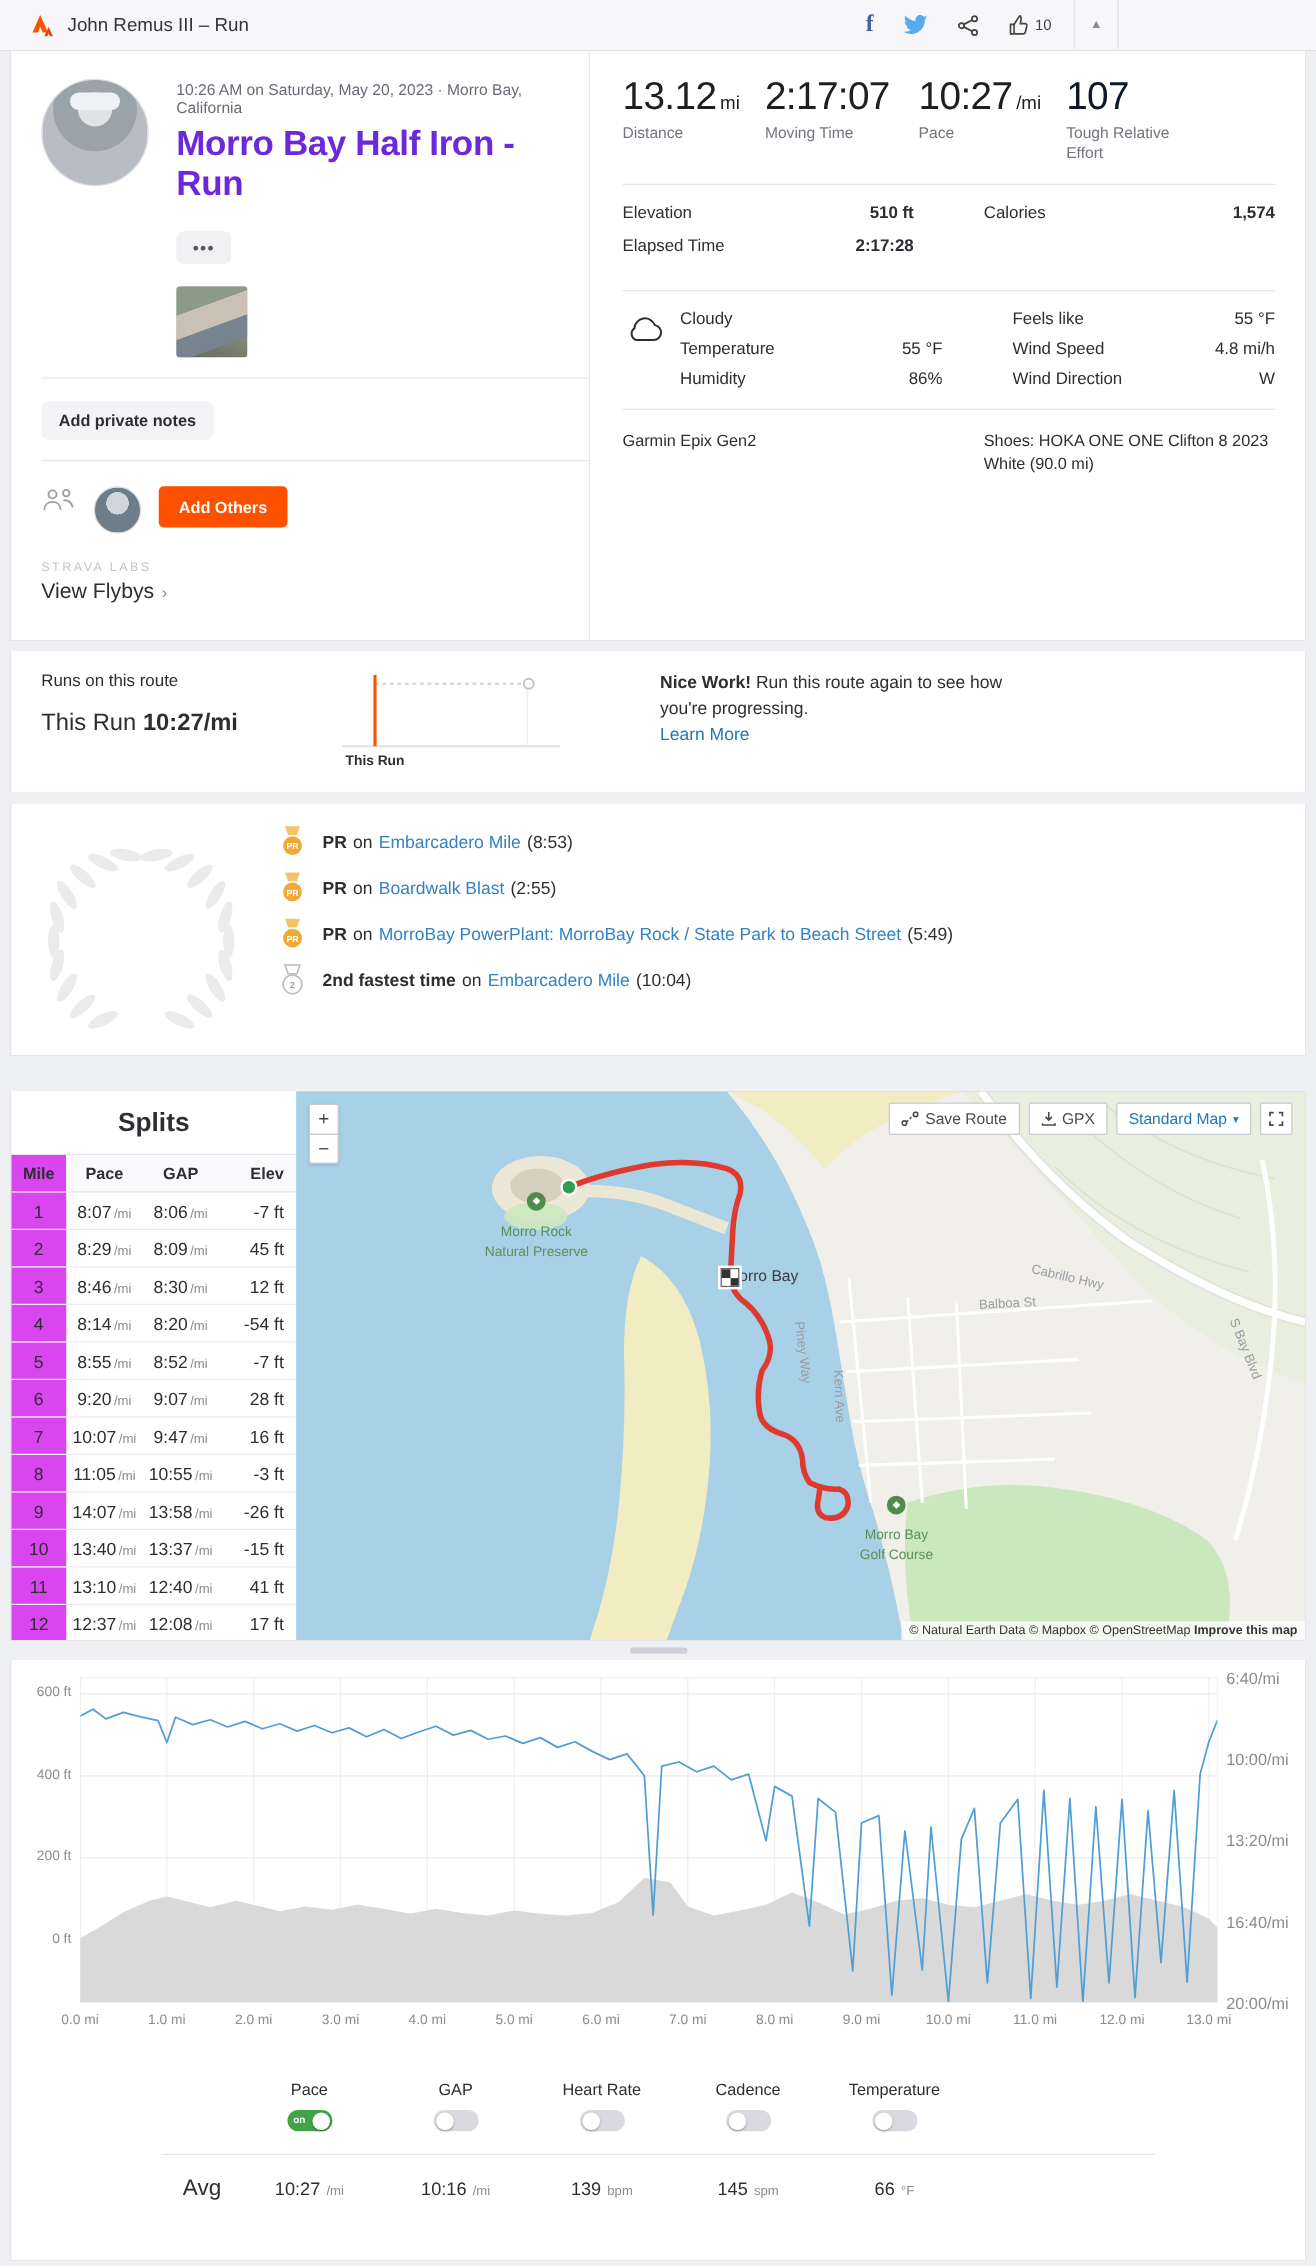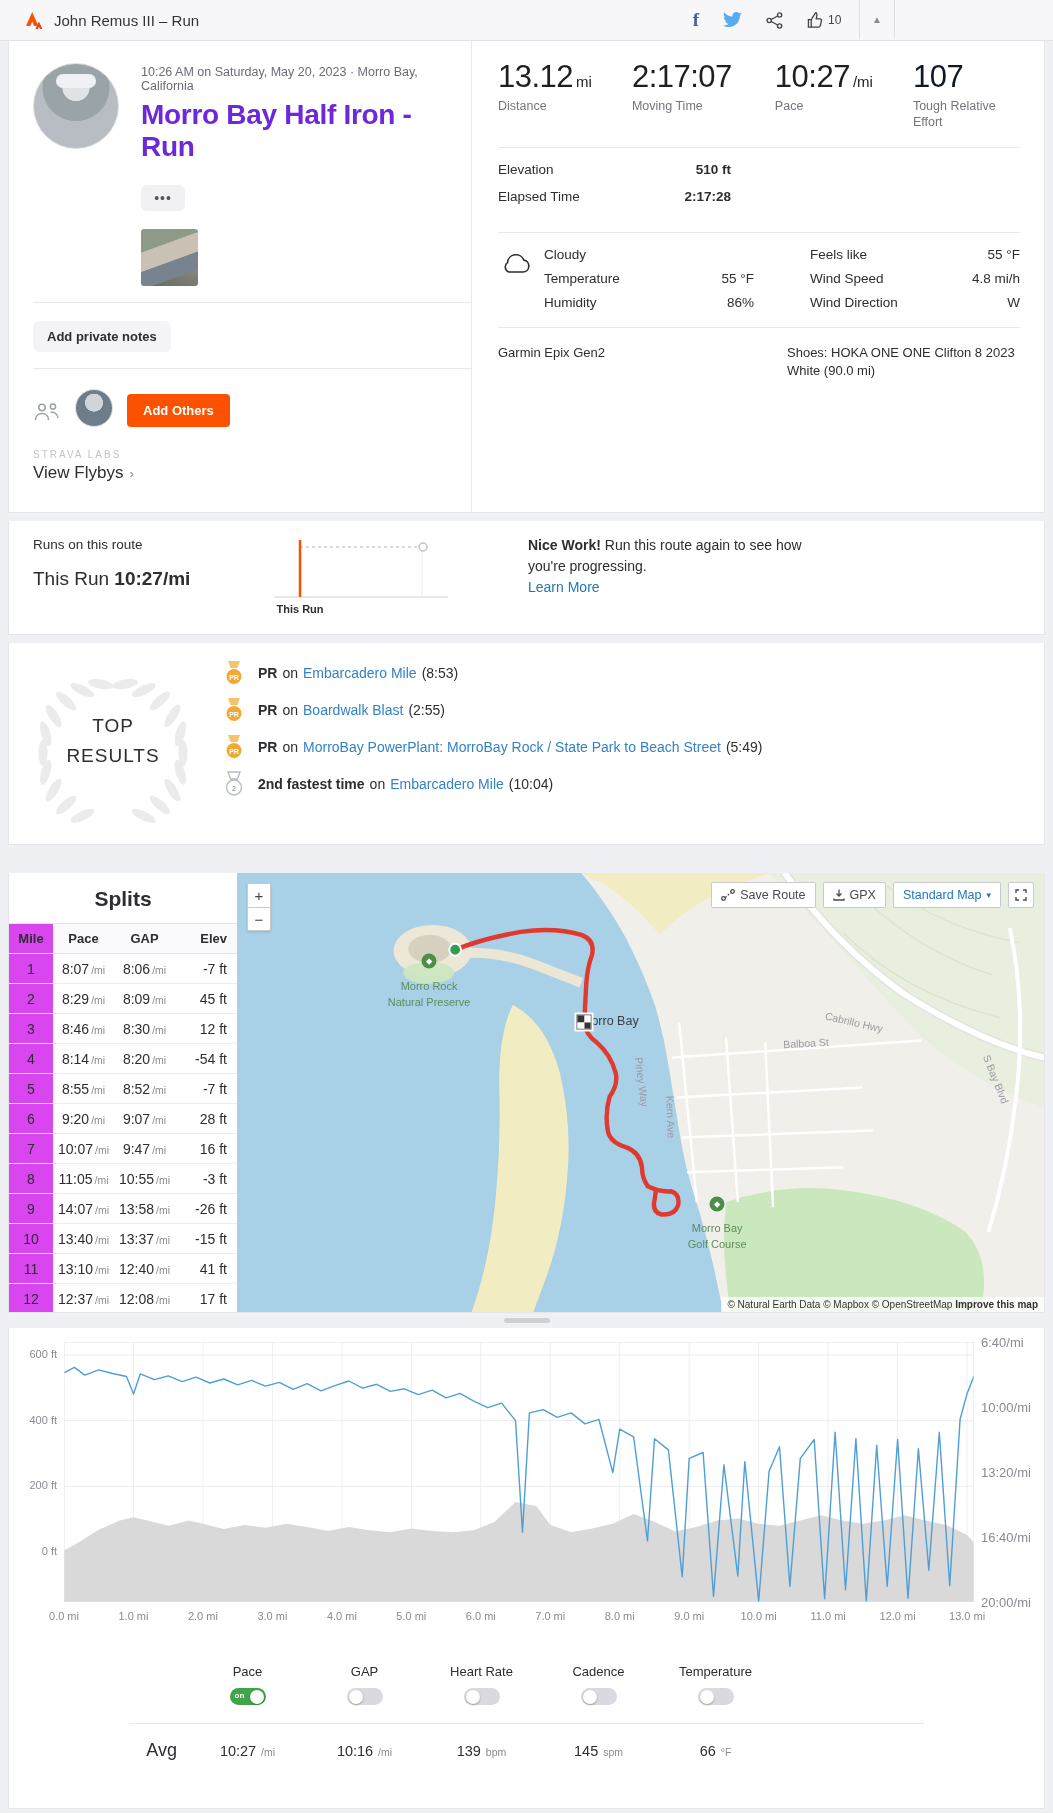--- a/index.html
+++ b/index.html
@@ -19,28 +19,28 @@
   .avatar{width:84px;height:84px;border-radius:50%;background:radial-gradient(circle at 50% 28%,#dfe3e6 0 18%,#9aa3a8 19% 45%,#b7bdc2 46% 100%);border:1px solid #ddd;position:absolute;left:24px;top:22px;cursor:pointer}
   .avatar:after{content:"";position:absolute;left:22px;top:10px;width:40px;height:14px;border-radius:8px;background:#eef2f4}
   .act-head{margin-left:108px}
   .meta{font-size:12.5px;color:#6b6b76;margin-top:2px}
   .act-title{font-size:28px;font-weight:700;letter-spacing:-.3px;margin:6px 0 10px;color:#6d28d9}
   .act-desc{font-size:14.5px;line-height:1.45;color:#2d2d32;max-width:330px}
   .more-btn{margin-top:12px;width:44px;height:26px;border:none;background:#f1f1f4;border-radius:6px;color:#555;font-size:14px;letter-spacing:1px;cursor:pointer}
   .photo-thumb{margin-top:18px;width:57px;height:57px;border-radius:3px;cursor:pointer;background:linear-gradient(160deg,#8d9a88 0 30%,#c9c2b4 31% 55%,#77838f 56% 78%,#b5595114 79%),linear-gradient(20deg,#5c6a5e,#aab3a1)}
   .divider{border-top:1px solid #e8e8ec;margin:16px 0 0 0}
   .notes-btn{margin:18px 0 0 0;display:inline-block;background:#f4f4f7;border:none;border-radius:6px;padding:8px 14px;font-size:13px;font-weight:700;color:#2d2d32;cursor:pointer}
-  .others-row{display:flex;align-items:flex-end;gap:14px;margin-top:20px}
+  .others-row{display:flex;align-items:flex-start;gap:14px;margin-top:20px}
   .mini-avatar{width:36px;height:36px;border-radius:50%;background:radial-gradient(circle at 50% 35%,#cfd6da 0 30%,#6d7d8a 31% 100%);border:1px solid #ddd;cursor:pointer}
   .add-others{background:#fc5200;color:#fff;font-weight:700;font-size:13px;border:none;border-radius:4px;padding:9px 16px;cursor:pointer}
   .labs{margin-top:22px;font-size:10px;letter-spacing:2px;color:#c3c3ca}
   .flybys{font-size:17px;color:#2d2d32;margin-top:3px;cursor:pointer}
   .flybys .chev{color:#8a8a92;font-size:13px;margin-left:6px}
   .act-right{flex:1;border-left:1px solid #e8e8ec;padding:18px 24px 0 26px}
-  .stats-row{display:flex;gap:40px}
+  .stats-row{display:flex;gap:20px}
   .stat .v{font-size:31px;font-weight:400;color:#1e1e23;letter-spacing:-.5px}
   .stat .u{font-size:15px;color:#1e1e23;margin-left:3px}
   .stat .l{font-size:12.5px;color:#74747e;margin-top:3px;max-width:110px;line-height:1.3}
   .details{border-top:1px solid #e8e8ec;margin-top:16px;padding-top:14px;display:grid;grid-template-columns:1fr 1fr;column-gap:56px;row-gap:12px;font-size:13.5px}
   .drow{display:flex;justify-content:space-between}
   .drow .dv{font-weight:700}
   .weather{border-top:1px solid #e8e8ec;margin-top:16px;padding-top:14px;display:flex}
   .wx-icon{width:46px;padding-top:4px}
   .wx-cols{flex:1;display:grid;grid-template-columns:1fr 1fr;column-gap:56px;font-size:13.5px}
   .wx-col .wrow{display:flex;justify-content:space-between;margin-bottom:9px}
@@ -215,20 +215,27 @@
 
       <div class="drow" style="margin-bottom:12px">
             <span>Elevation</span>
             <span class="dv">510 ft</span>
           </div>
           <div class="drow" style="margin-bottom:12px">
             <span>Elapsed Time</span>
             <span class="dv">2:17:28</span>
           </div>
         </div>
+      <div>
+
+      <div class="drow">
+            <span>Calories</span>
+            <span class="dv">1,574</span>
+          </div>
+        </div>
     </div>
     <div class="weather">
       <div class="wx-icon">
         <svg width="34" height="26" viewBox="0 0 34 26" fill="none" stroke="#2d2d32" stroke-width="1.6">
             <path d="M25 21a6 6 0 0 0 .9-11.9A8.5 8.5 0 0 0 9.5 11.7 5.3 5.3 0 0 0 10.8 21z"></path>
           </svg>
       </div>
       <div class="wx-cols">
         <div class="wx-col">
 
@@ -305,24 +312,20 @@
         <ellipse cx="122.68598027523541" cy="37.08441675905831" rx="13" ry="4.6" transform="rotate(154 122.68598027523541 37.08441675905831)" fill="#ebebee"></ellipse>
         <ellipse cx="138.83914244512007" cy="47.97986221658242" rx="13" ry="4.6" transform="rotate(138 138.83914244512007 47.97986221658242)" fill="#ebebee"></ellipse>
         <ellipse cx="151.36336673094982" cy="62.905651503675664" rx="13" ry="4.6" transform="rotate(122 151.36336673094982 62.905651503675664)" fill="#ebebee"></ellipse>
         <ellipse cx="159.28831871568232" cy="80.70538509281006" rx="13" ry="4.6" transform="rotate(106 159.28831871568232 80.70538509281006)" fill="#ebebee"></ellipse>
         <ellipse cx="162" cy="100" rx="13" ry="4.6" transform="rotate(90 162 100)" fill="#ebebee"></ellipse>
         <ellipse cx="159.28831871568232" cy="119.29461490718994" rx="13" ry="4.6" transform="rotate(74 159.28831871568232 119.29461490718994)" fill="#ebebee"></ellipse>
         <ellipse cx="151.36336673094982" cy="137.09434849632436" rx="13" ry="4.6" transform="rotate(58 151.36336673094982 137.09434849632436)" fill="#ebebee"></ellipse>
         <ellipse cx="138.83914244512007" cy="152.0201377834176" rx="13" ry="4.6" transform="rotate(42 138.83914244512007 152.0201377834176)" fill="#ebebee"></ellipse>
         <ellipse cx="122.68598027523542" cy="162.9155832409417" rx="13" ry="4.6" transform="rotate(26 122.68598027523542 162.9155832409417)" fill="#ebebee"></ellipse>
       </svg>
-    <div class="wreath-text">
-      <div>TOP</div>
-      <div>RESULTS</div>
-    </div>
   </div>
   <div class="entries">
 
       <div class="entry">
         <svg class="medal gold" width="20" height="26" viewBox="0 0 20 26">
           <g class="med-g">
             <path class="rib" d="M4 1h12l-2.5 7h-7z"></path>
             <circle class="circ" cx="10" cy="16.5" r="7.5"></circle>
             <text class="btxt" x="10" y="19.5" text-anchor="middle" font-size="7" font-weight="bold">PR</text>
           </g>

